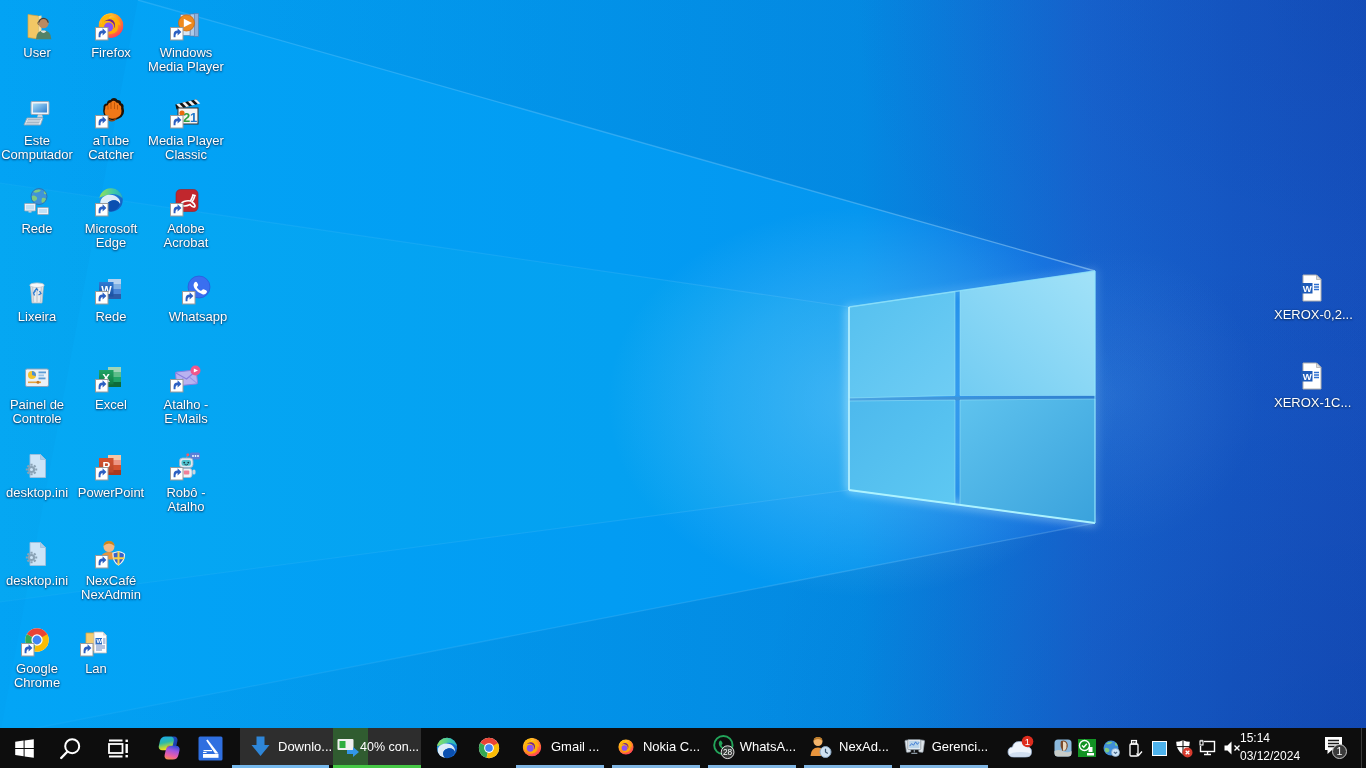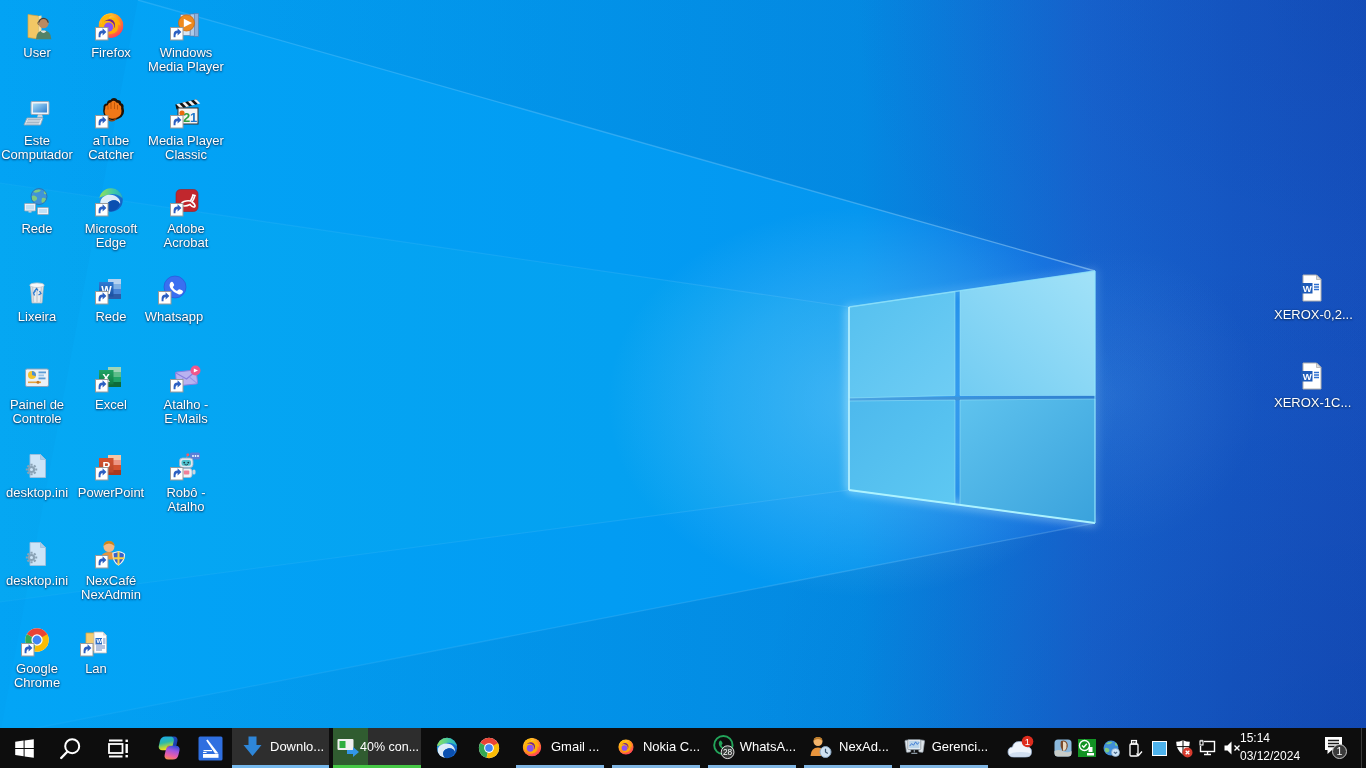--- a/index.html
+++ b/index.html
@@ -326,21 +326,21 @@
 <rect x="13" y="5" width="13" height="5" fill="#b5d2f0"></rect>
 <rect x="13" y="10" width="13" height="5" fill="#7fb0e4"></rect>
 <rect x="13" y="15" width="13" height="5" fill="#4a86d8"></rect>
 <rect x="13" y="20" width="13" height="5" fill="#2b5ca8"></rect>
 <rect x="4" y="8" width="14.5" height="14.5" fill="url(#gwrd)"></rect>
 <text x="6.2" y="19.6" font-family="Liberation Sans,sans-serif" font-size="11" font-weight="bold" fill="#fff">W</text>
 <use href="#sc"></use>
 </svg>
       <div class="lbl">Rede</div>
     </div>
-<div class="ico" style="left:136px;top:274px">
+<div class="ico" style="left:160px;top:274px">
       <svg viewBox="0 0 32 32">
 <circle cx="17" cy="13" r="11" fill="#3a6ff0"></circle>
 <circle cx="17" cy="13" r="11" fill="none" stroke="#2858d8" stroke-width="0.7"></circle>
 <path d="M12.5 8.5 q1.5 -1.5 2.5 0 l1 1.8 q0.6 1.2 -0.5 2 q-1 0.8 -0.3 1.8 q1.2 1.8 3.2 2.6 q1.1 0.4 1.7 -0.6 q0.7 -1.2 2 -0.7 l1.9 0.9 q1.7 0.8 0.6 2.5 q-1.5 2.3 -4.2 1.5 q-4.6 -1.3 -7.4 -5.2 q-2.6 -3.8 -0.5 -6.6 Z" fill="#fff"></path>
 <use href="#sc"></use>
 </svg>
       <div class="lbl">Whatsapp</div>
     </div>
 
 <div class="ico" style="left:-1px;top:362px">
@@ -555,21 +555,21 @@
  <div class="tbic" style="left:191px;width:38px">
       <svg width="25" height="25" viewBox="0 0 25 25">
   <rect x="0.5" y="0.5" width="24" height="24" rx="1.5" fill="#2f6fe0"></rect>
   <rect x="5" y="18" width="15.5" height="3.8" fill="#fff"></rect>
   <rect x="5" y="16" width="3.6" height="1" fill="#fff"></rect>
   <path d="M5.5 14.6 h8.5" stroke="#fff" stroke-width="1.2"></path>
   <path d="M8.2 4.4 L9.6 3.4 L20.4 17.4 L17 17.4 Z" fill="#fff"></path>
  </svg>
     </div>
 
- <div class="tbtn" style="left:232px;width:97px;background:#2e2e2e">
+ <div class="tbtn" style="left:240px;width:97px;background:#2e2e2e">
   <svg style="margin-left:11px" width="19" height="21" viewBox="0 0 19 21">
    <path d="M5.5 0.5 H13.5 V9 H18.5 L9.5 20 L0.5 9 H5.5 Z" fill="#2e86d8"></path>
   </svg>
   <span class="tl" style="margin-left:8px">Downlo...</span>
  </div>
  <div class="ul" style="left:232px;width:97px;background:#76b9ed"></div>
 
  <div class="tbtn" style="left:333px;width:88px;background:linear-gradient(90deg,#305c30 0 35px,#2d2d2d 35px 100%)">
   <svg style="margin-left:4px" width="22" height="20" viewBox="0 0 22 20">
    <rect x="0.5" y="2" width="16" height="11" rx="1" fill="#f0f0f0"></rect>

